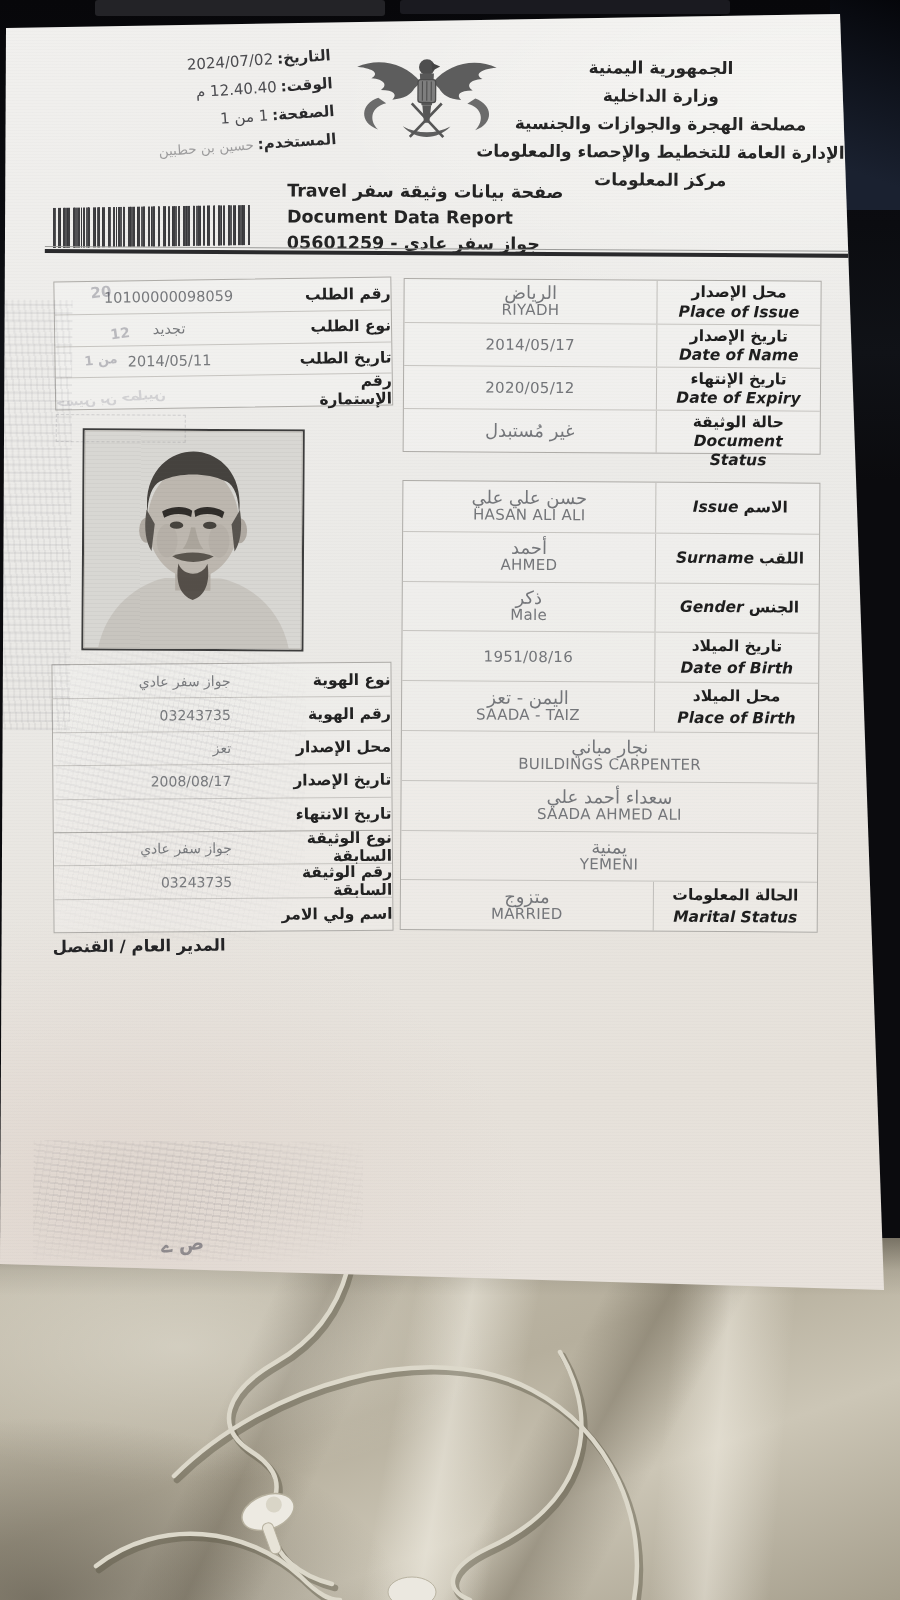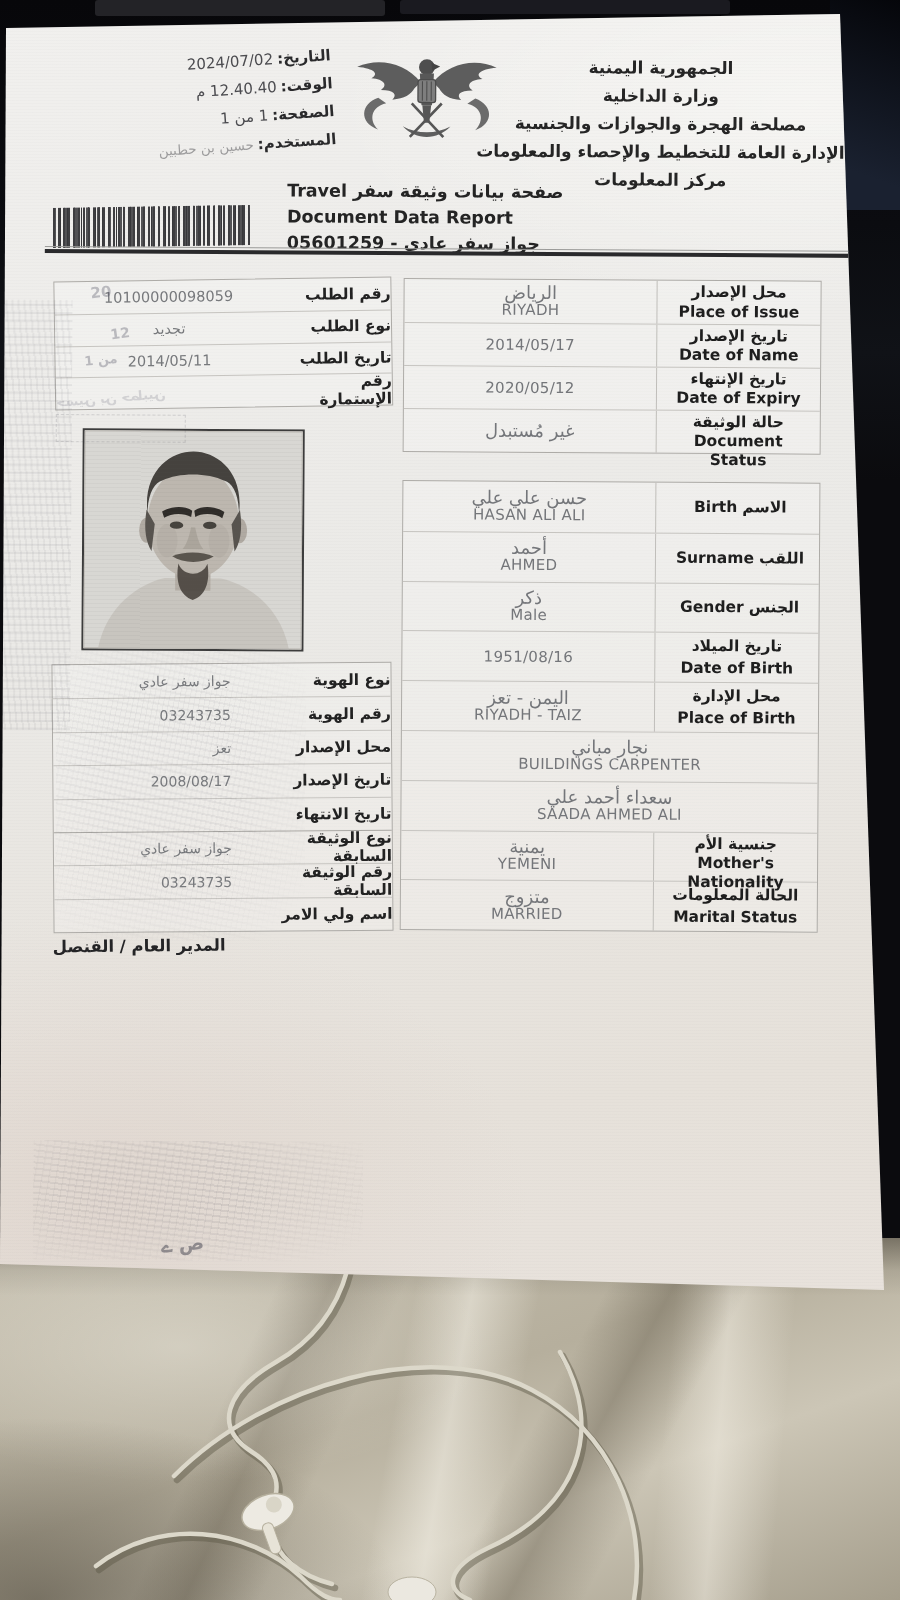--- a/index.html
+++ b/index.html
@@ -54,21 +54,21 @@
     opacity:.88;}
   .rule{position:absolute;left:46px;top:249px;width:834px;height:4px;background:#29292b;}
   .rule::before{content:"";position:absolute;left:0;top:-3px;width:100%;height:1px;background:#9b9b99;}
   
   .tbl{position:absolute;border:1px solid #adaba7;background:rgba(255,255,255,.22);}
   .trow{display:flex;flex-direction:row;}
   .trow + .trow{border-top:1px solid #c6c4c0;}
   .lblcell{width:164px;border-left:1px solid #c0beba;direction:rtl;text-align:center;
            display:flex;align-items:center;justify-content:center;flex-wrap:wrap;
            font-weight:700;font-size:15.5px;line-height:19px;color:#1e1e1e;padding:2px 4px;}
-  .lblcell .l-en{margin:0 5px;font-size:15.5px;}
+  .lblcell .l-en{margin:0 5px;font-size:15.5px;font-style:italic;}
   .valcell{flex:1;display:flex;flex-direction:column;align-items:center;justify-content:center;
            direction:rtl;color:#74767a;padding:2px 6px;}
   .valcell .v-ar{font-size:18px;line-height:16px;}
   .valcell .v-en{font-size:15px;line-height:18px;letter-spacing:.3px;}
   .issue-tbl{left:405px;top:276px;width:418px;}
   .issue-tbl .trow{height:43px;}
   .person-tbl{left:405px;top:478px;width:418px;}
   .person-tbl .trow{height:49.8px;}
   
   .req-tbl{left:56px;top:278px;width:338px;transform:rotate(-1.2deg);}
@@ -280,21 +280,21 @@
       </div>
 
       <div class="tbl person-tbl">
         <div class="trow">
           <div class="valcell">
               <span class="v-ar">حسن علي علي</span>
               <span class="v-en">HASAN ALI ALI</span>
             </div>
           <div class="lblcell">
               <span class="l-ar">الاسم</span>
-              <span class="l-en" dir="ltr">Birth</span>
+              <span class="l-en" dir="ltr">Issue</span>
             </div>
         </div>
         <div class="trow">
           <div class="valcell">
               <span class="v-ar">أحمد</span>
               <span class="v-en">AHMED</span>
             </div>
           <div class="lblcell">
               <span class="l-ar">اللقب</span>
               <span class="l-en" dir="ltr">Surname</span>
@@ -316,47 +316,43 @@
               <span class="v-en">1951/08/16</span>
             </div>
           <div class="lblcell">
               <span class="l-ar">تاريخ الميلاد</span>
               <span class="l-en" dir="ltr">Date of Birth</span>
             </div>
         </div>
         <div class="trow">
           <div class="valcell">
               <span class="v-ar">اليمن - تعز</span>
-              <span class="v-en">RIYADH - TAIZ</span>
-            </div>
-          <div class="lblcell">
-              <span class="l-ar">محل الإدارة</span>
+              <span class="v-en">SAADA - TAIZ</span>
+            </div>
+          <div class="lblcell">
+              <span class="l-ar">محل الميلاد</span>
               <span class="l-en" dir="ltr">Place of Birth</span>
             </div>
         </div>
         <div class="trow">
           <div class="valcell">
               <span class="v-ar">نجار مباني</span>
               <span class="v-en">BUILDINGS CARPENTER</span>
             </div>
         </div>
         <div class="trow">
           <div class="valcell">
               <span class="v-ar">سعداء أحمد علي</span>
               <span class="v-en">SAADA AHMED ALI</span>
             </div>
         </div>
         <div class="trow">
           <div class="valcell">
               <span class="v-ar">يمنية</span>
               <span class="v-en">YEMENI</span>
-            </div>
-          <div class="lblcell">
-              <span class="l-ar">جنسية الأم</span>
-              <span class="l-en" dir="ltr">Mother's Nationality</span>
             </div>
         </div>
         <div class="trow">
           <div class="valcell">
               <span class="v-ar">متزوج</span>
               <span class="v-en">MARRIED</span>
             </div>
           <div class="lblcell">
               <span class="l-ar">الحالة المعلومات</span>
               <span class="l-en" dir="ltr">Marital Status</span>

